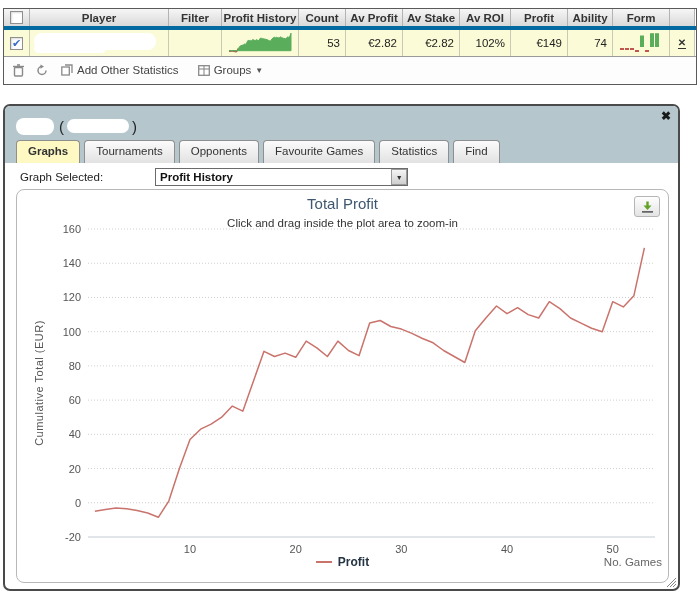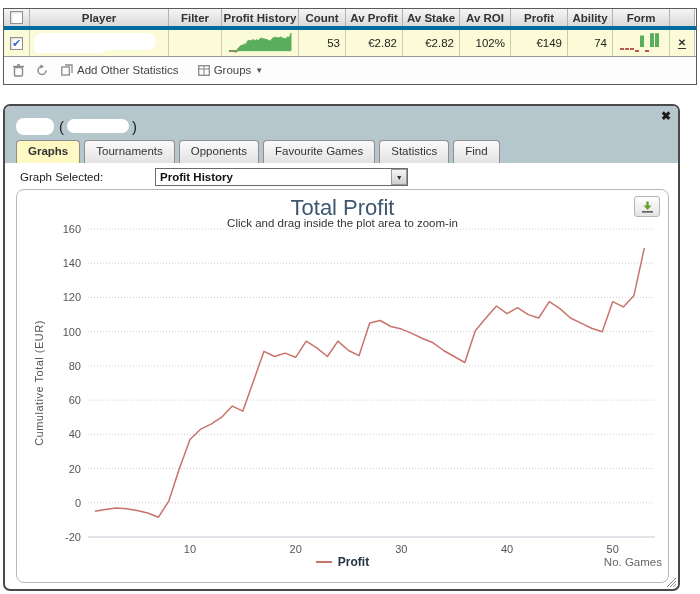--- a/index.html
+++ b/index.html
@@ -33,21 +33,21 @@
   .tab.active { background:#fef9c3; font-weight:bold; padding-bottom:6px; }
   .dlg-content { padding:5px 0 0 0; background:#fff; }
   .graph-select-row { display:flex; align-items:center; margin:0 0 3px 15px; height:18px; font-size:11.5px; color:#222;gap:47px; }
   .select { margin-left:5px; width:253px; height:18px; border:1px solid #6a6a6a; background:#fff; display:flex; align-items:center; position:relative; }
   .select .value { flex:1; font-size:11.5px; font-weight:bold; color:#111; padding-left:4px; white-space:nowrap; overflow:hidden; }
   .select .btn { width:16px; height:16px; margin-right:0px; background:linear-gradient(#f4f4f4,#cfcfcf); border:1px solid #9a9a9a;
                  display:flex; align-items:center; justify-content:center; font-size:7px; color:#333; }
 
   
   .chart-panel { position:relative; margin-left:11px; width:653px; height:394px; border:1px solid #b8b8b8; border-radius:8px; background:#fff; }
-  .chart-title { position:absolute; top:5px; width:100%; text-align:center; font-size:22px; color:#3e576f; }
+  .chart-title { position:absolute; top:5px; width:100%; text-align:center; font-size:15px; color:#3e576f; }
   .chart-subtitle { position:absolute; top:27px; width:100%; text-align:center; font-size:11.5px; color:#333; }
   .export-btn { position:absolute; right:8px; top:6px; width:26px; height:21px; border:1px solid #b5b5b5; border-radius:3px;
                 background:linear-gradient(#fefefe,#e4e4e4); display:flex; align-items:center; justify-content:center; cursor:pointer; }
   .chart-svg { position:absolute; left:0; top:0; }
   .legend { position:absolute; bottom:13px; width:100%; display:flex; justify-content:center; align-items:center; gap:14px; font-size:12px; }
   .legend-item { display:flex; align-items:center; gap:6px; cursor:pointer; }
   .legend-dash { width:16px; height:0; border-top:2px solid; }
   .legend-item.disabled .legend-label { color:#c9c9c9; }
   .legend-item.disabled .legend-dash { border-color:#c9c9c9; }
   .legend-item.on .legend-label { color:#243442; font-weight:bold; }

